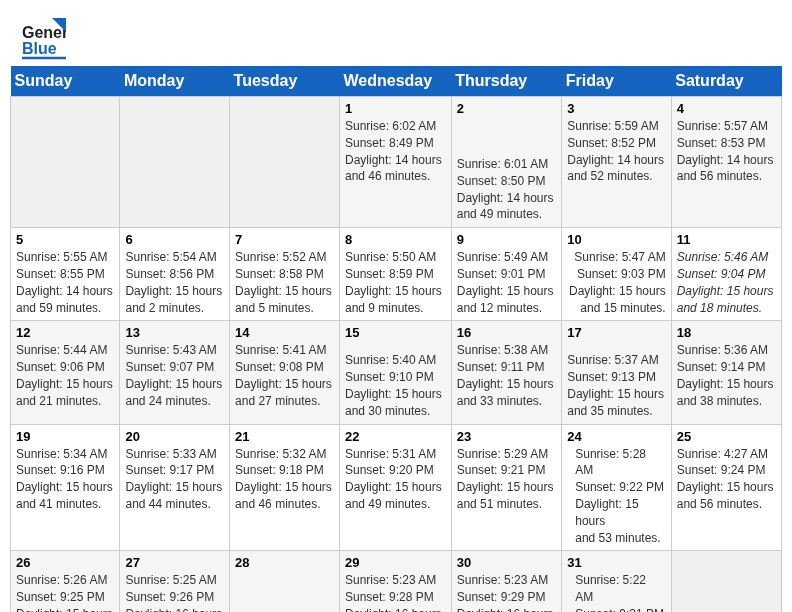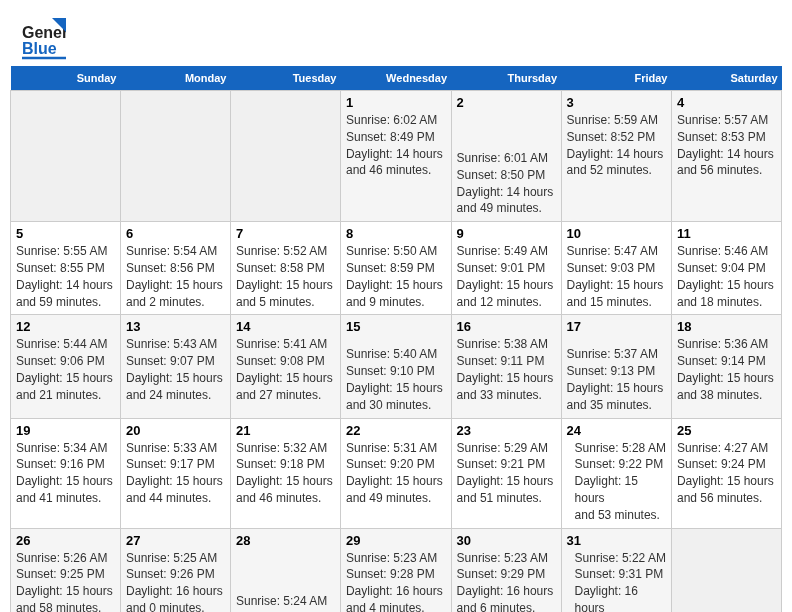--- a/index.html
+++ b/index.html
@@ -31,22 +31,22 @@
     }
     table {
       width: 100%;
       border-collapse: collapse;
       font-size: 11px;
     }
     thead tr th {
       background: #1565C0;
       color: #fff;
       padding: 6px 4px;
-      text-align: right;
-      font-size: 11px;
+      text-align: left;
+      font-size: 16px;
       font-weight: bold;
     }
     tbody tr td {
       border: 1px solid #ccc;
       vertical-align: top;
       padding: 4px 5px;
       width: 113px;
       min-height: 80px;
     }
     tbody tr:nth-child(odd) {
@@ -170,28 +170,28 @@
         </td>
         <td>
           <span class="day-num">9</span>
           <div class="day-info" style="white-space: pre-line;">Sunrise: 5:49 AM
 Sunset: 9:01 PM
 Daylight: 15 hours
 and 12 minutes.</div>
         </td>
         <td>
           <span class="day-num">10</span>
-          <div class="day-info" style="white-space: pre-line;">Sunrise: 5:47 AM
+          <div class="day-info" style="white-space: pre-line; text-align: right;">Sunrise: 5:47 AM
 Sunset: 9:03 PM
 Daylight: 15 hours
 and 15 minutes.</div>
         </td>
         <td>
           <span class="day-num">11</span>
-          <div class="day-info" style="white-space: pre-line;">Sunrise: 5:46 AM
+          <div class="day-info" style="white-space: pre-line; font-style: italic;">Sunrise: 5:46 AM
 Sunset: 9:04 PM
 Daylight: 15 hours
 and 18 minutes.</div>
         </td>
       </tr>
       <tr>
         <td>
           <span class="day-num">12</span>
           <div class="day-info" style="white-space: pre-line;">Sunrise: 5:44 AM
 Sunset: 9:06 PM

